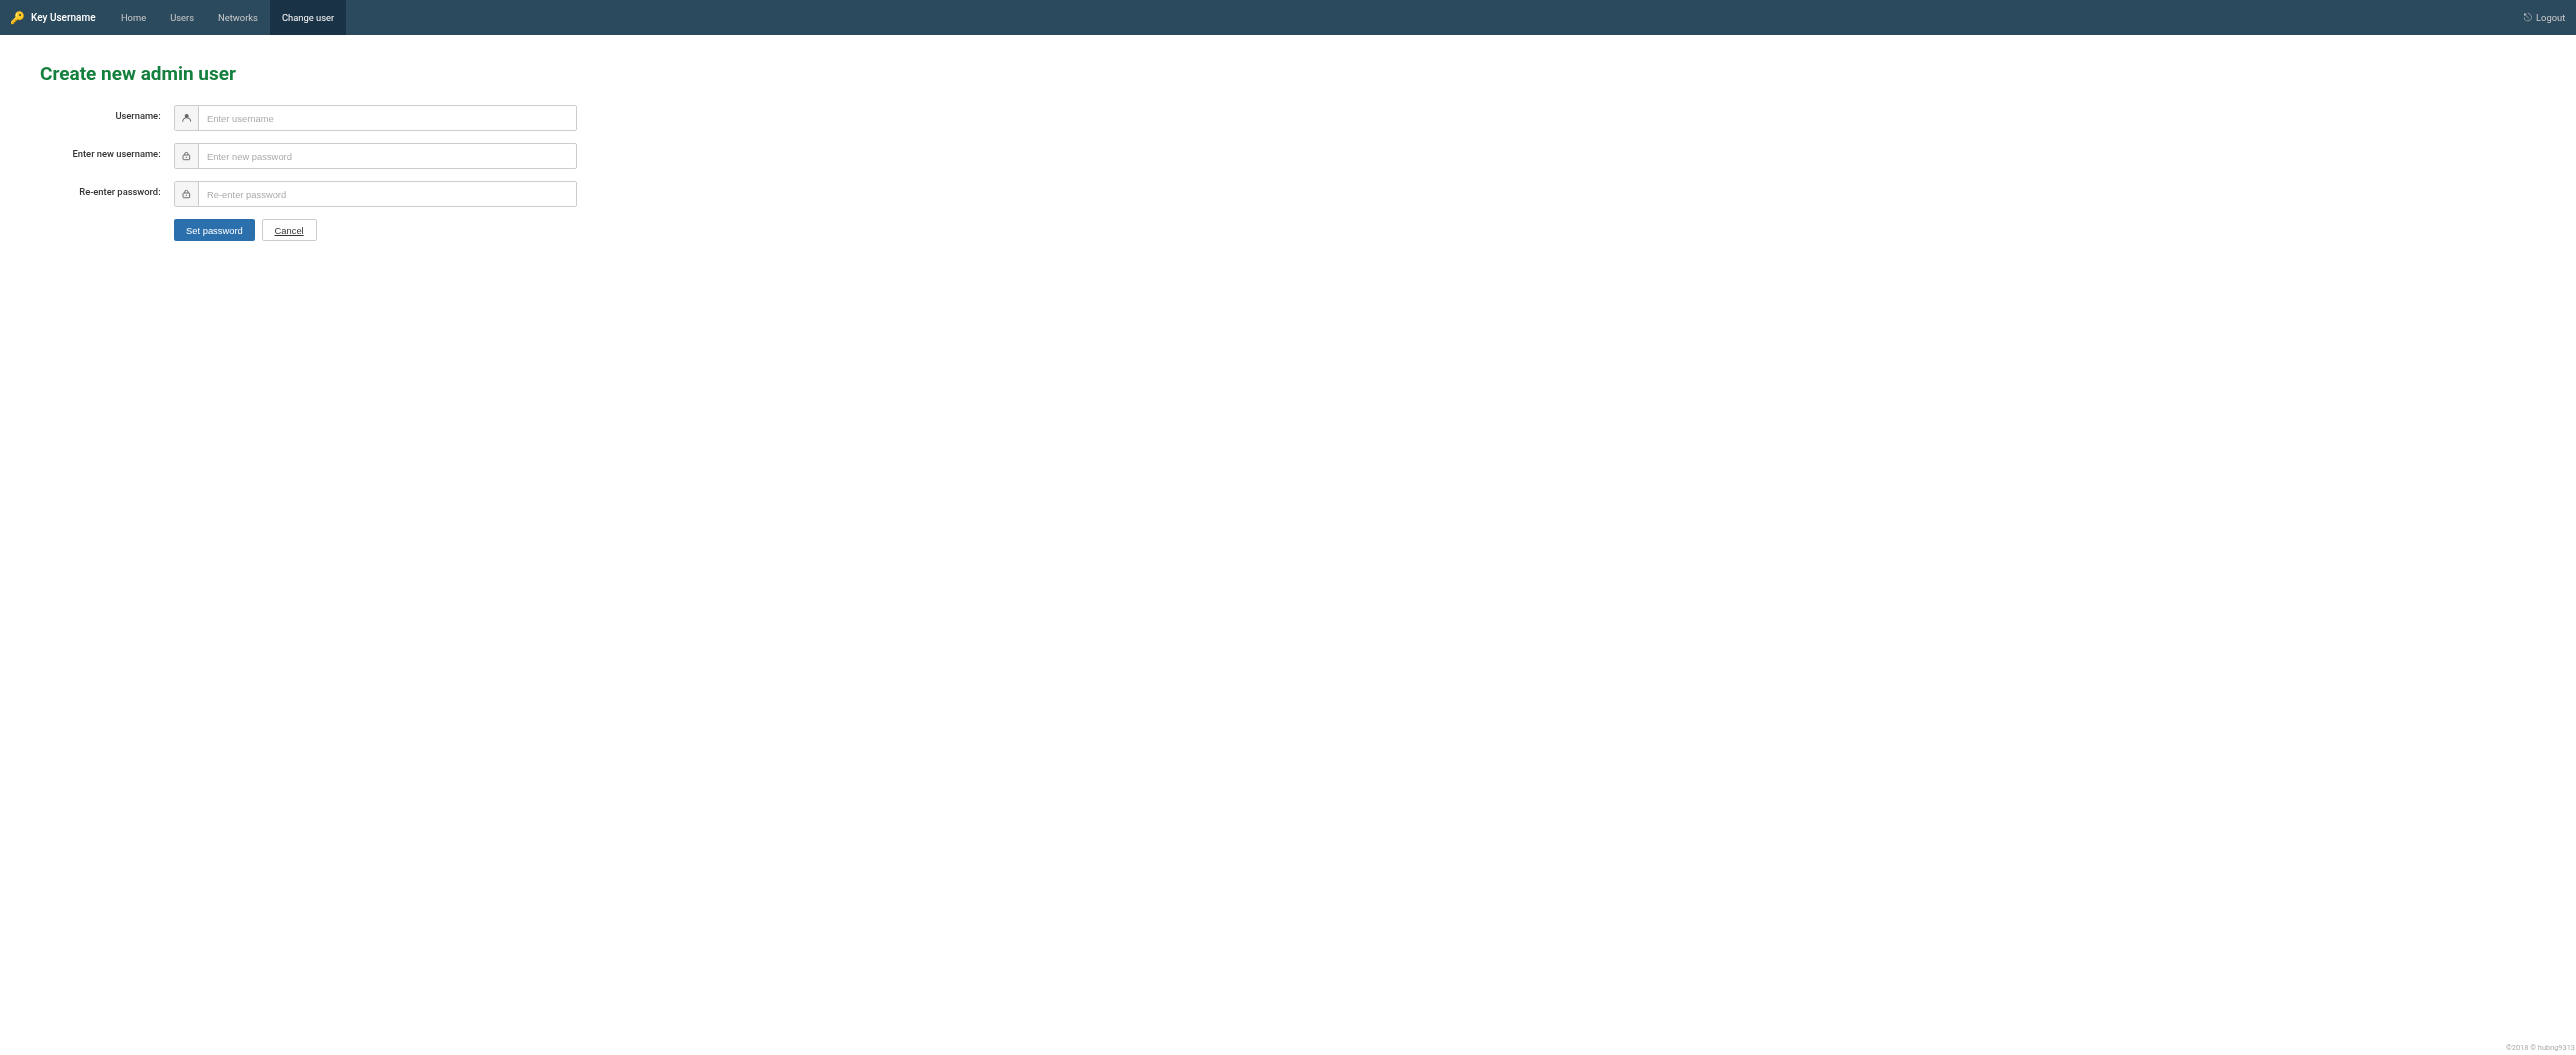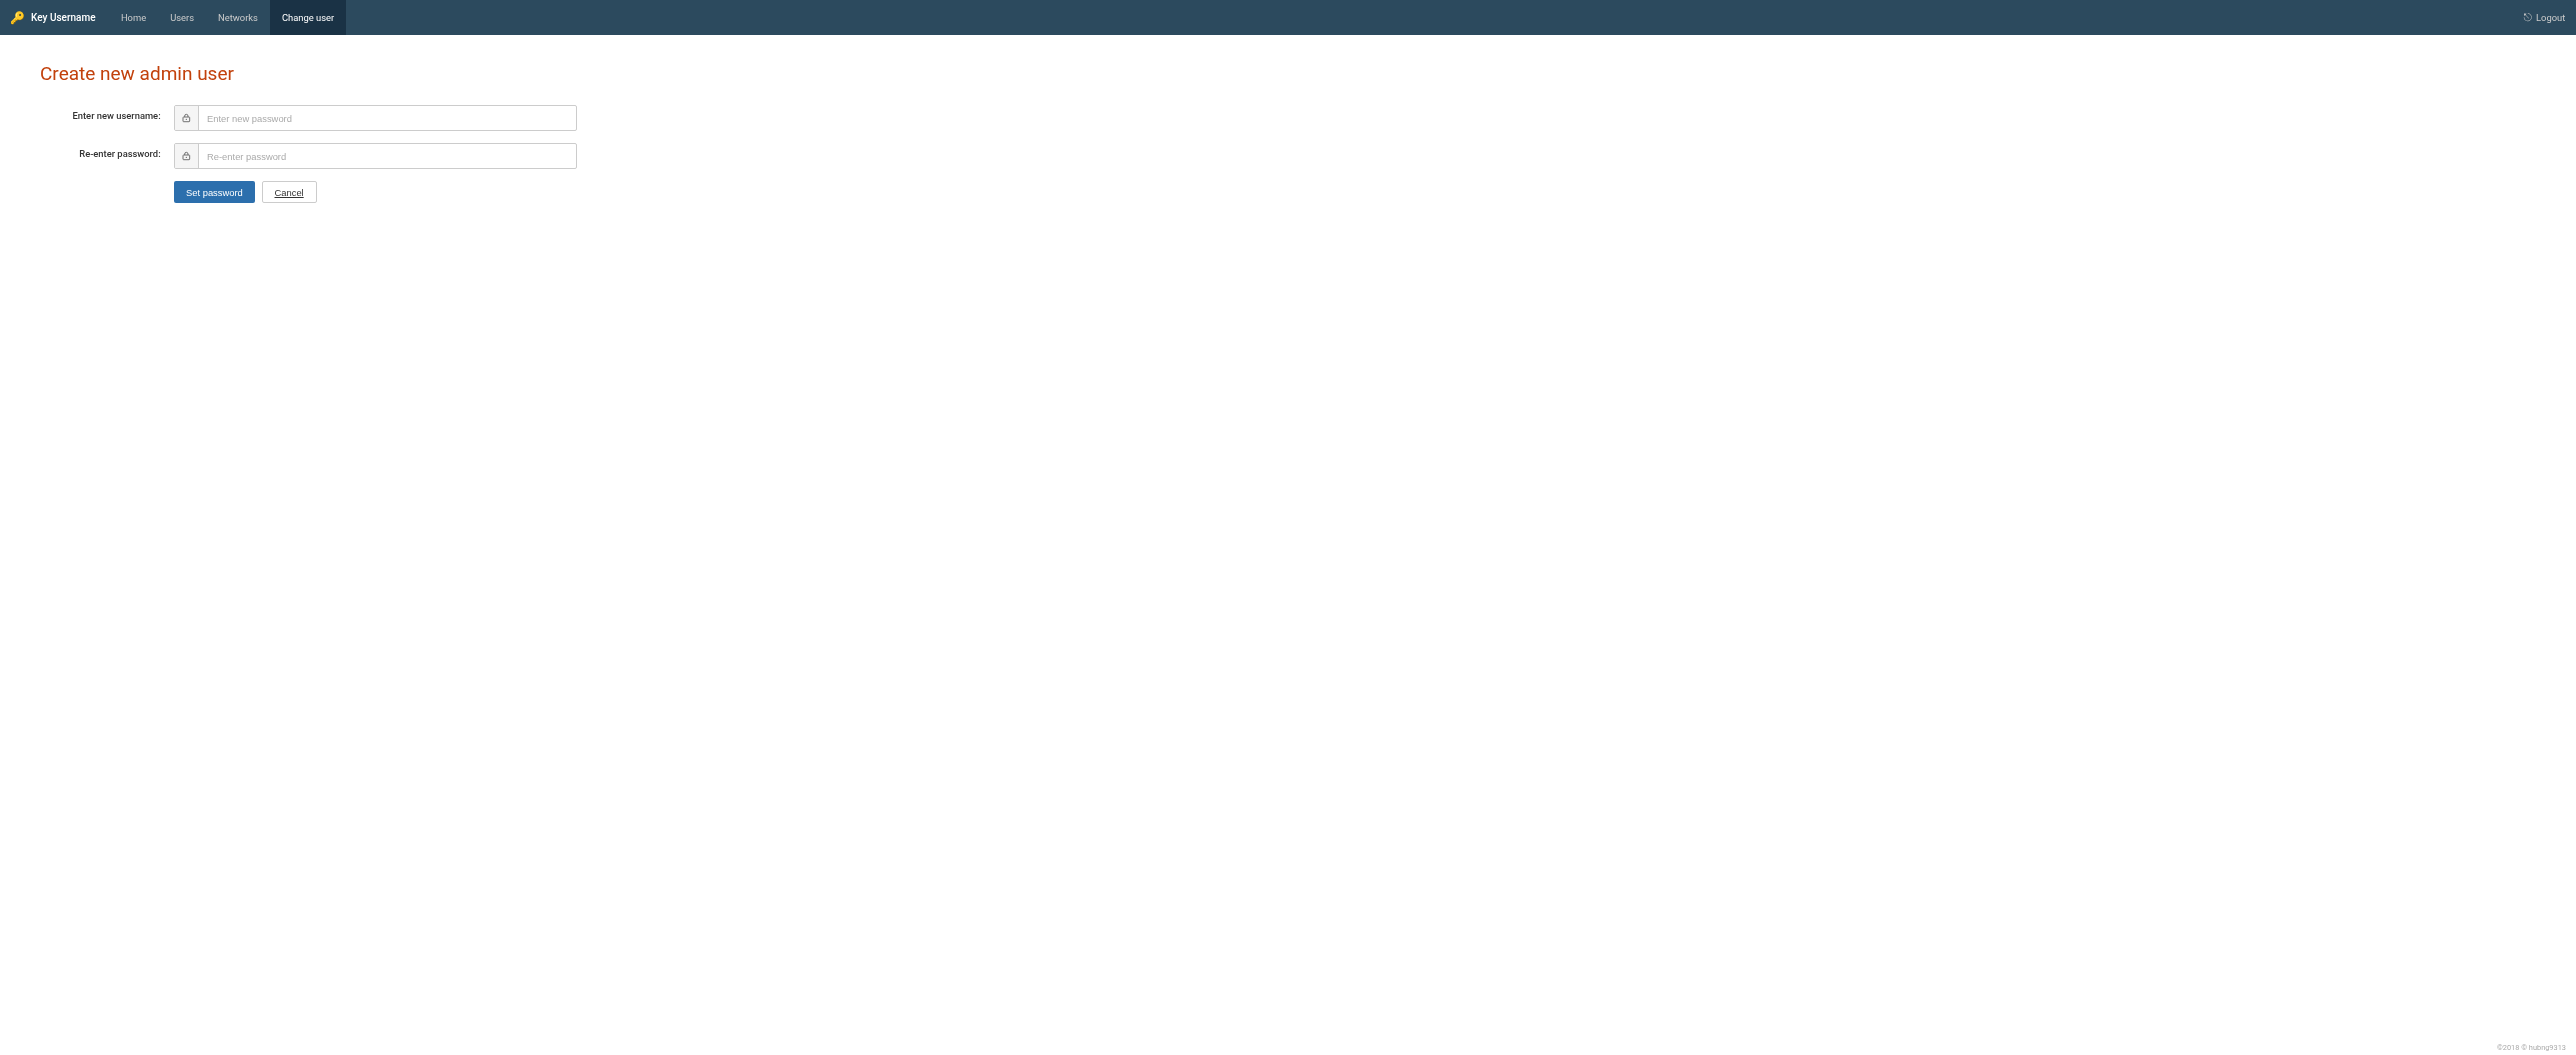--- a/index.html
+++ b/index.html
@@ -84,22 +84,22 @@
 
     
     .main-content {
       padding: 27px 40px;
       background-color: #fff;
       min-height: calc(100vh - 35px);
     }
 
     .page-title {
       font-size: 19px;
-      font-weight: 400;
-      color: #c2410c;
+      font-weight: 700;
+      color: #15803d;
       margin-bottom: 20px;
     }
 
     
     .form-container {
       max-width: 537px;
     }
 
     .form-row {
       display: flex;
@@ -214,21 +214,21 @@
       font-size: 9.4px;
       cursor: pointer;
       transition: background 0.15s;
       text-decoration: underline;
     }
 
     
     .footer {
       position: fixed;
       bottom: 2.7px;
-      right: 10px;
+      right: 1px;
       font-size: 7.4px;
       color: #aaa;
     }
   </style>
 </head>
 <body>
 
 <nav class="navbar">
   <div class="navbar-brand">
     <span class="brand-icon">🔑</span>
@@ -254,20 +254,32 @@
     <span class="logout-icon">⎋</span>
     <span>Logout</span>
   </div>
 </nav>
 
 <div class="main-content">
   <h1 class="page-title">Create new admin user</h1>
 
   <div class="form-container">
 
+    <div class="form-row">
+      <label class="form-label">Username:</label>
+      <div class="form-field">
+        <div class="field-icon">
+          <svg width="9.4" height="9.4" viewBox="0 0 14 14" fill="#666" xmlns="http://www.w3.org/2000/svg">
+            <circle cx="7" cy="4.5" r="3"></circle>
+            <path d="M1 13c0-3.31 2.69-6 6-6s6 2.69 6 6" stroke="#666" stroke-width="1.5" fill="none"></path>
+          </svg>
+        </div>
+        <input type="text" placeholder="Enter username" style="">
+      </div>
+    </div>
 
     <div class="form-row">
       <label class="form-label">Enter new username:</label>
       <div class="form-field">
         <div class="field-icon">
           <svg width="8.7" height="9.4" viewBox="0 0 13 14" fill="none" xmlns="http://www.w3.org/2000/svg">
             <rect x="1.5" y="6" width="10" height="7" rx="1" stroke="#666" stroke-width="1.4" fill="none"></rect>
             <path d="M4 6V4.5a2.5 2.5 0 015 0V6" stroke="#666" stroke-width="1.4" fill="none"></path>
             <circle cx="6.5" cy="9.5" r="1" fill="#666"></circle>
           </svg>

